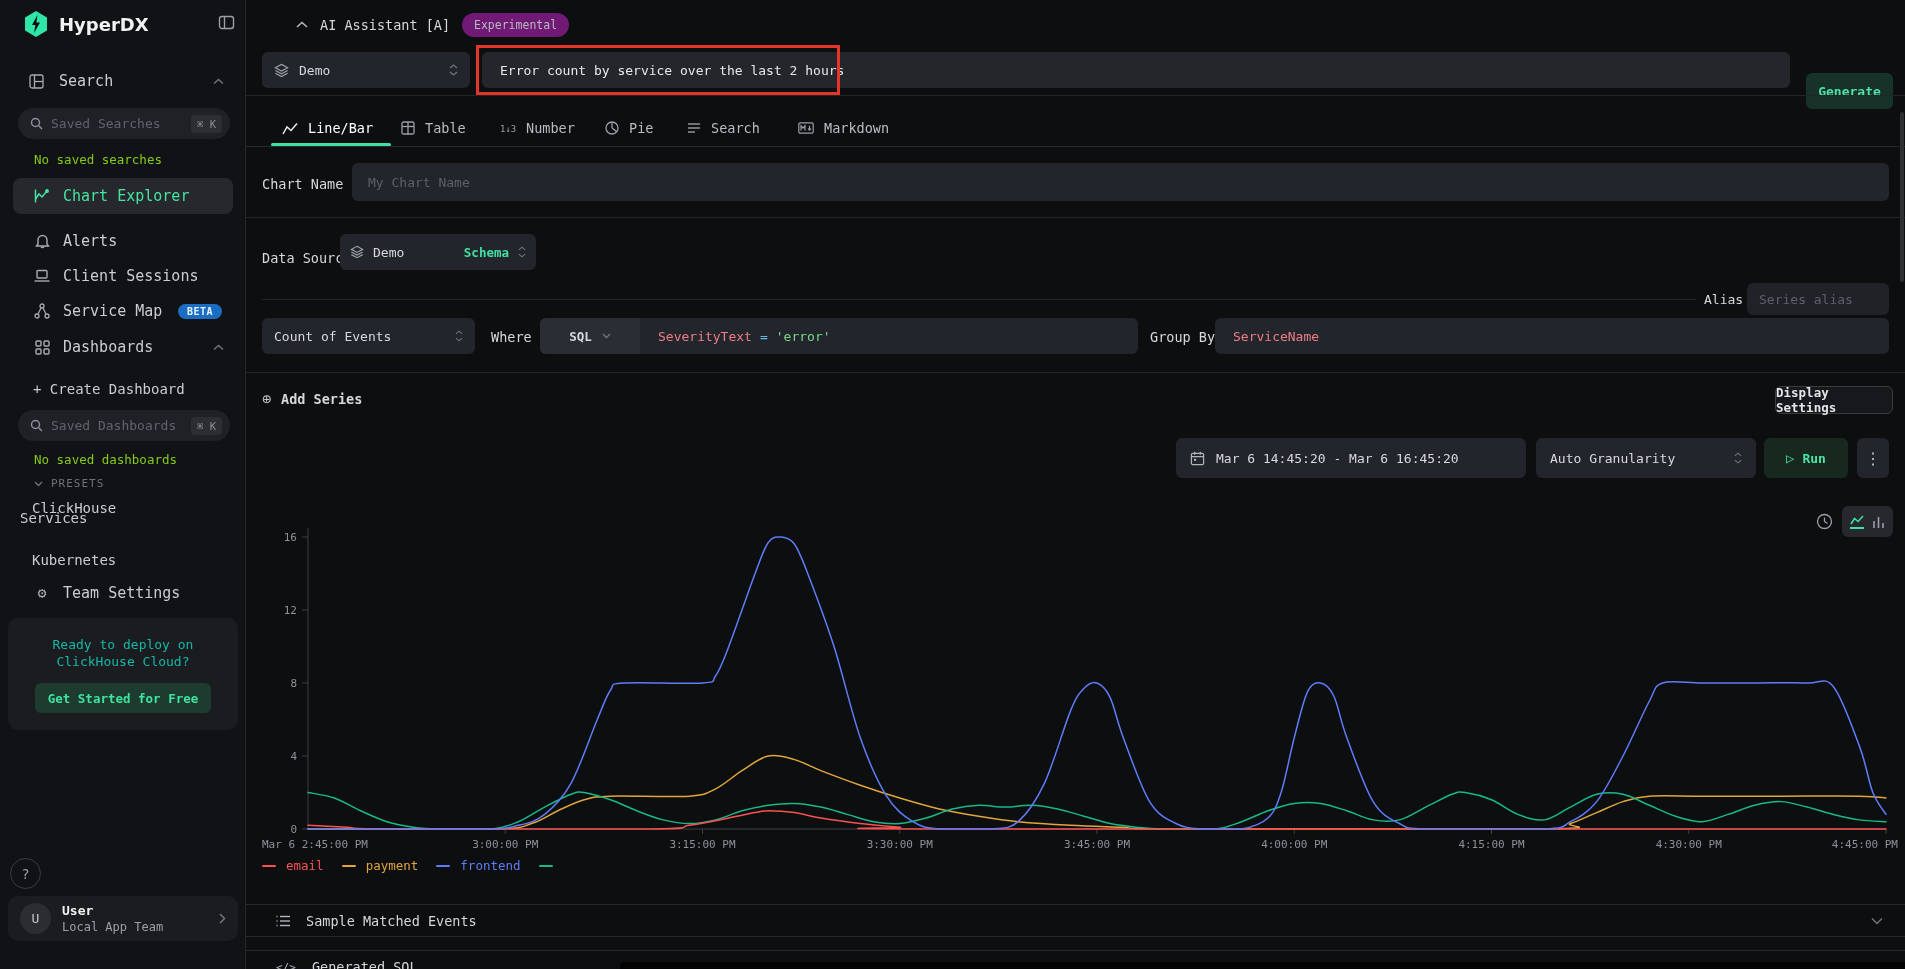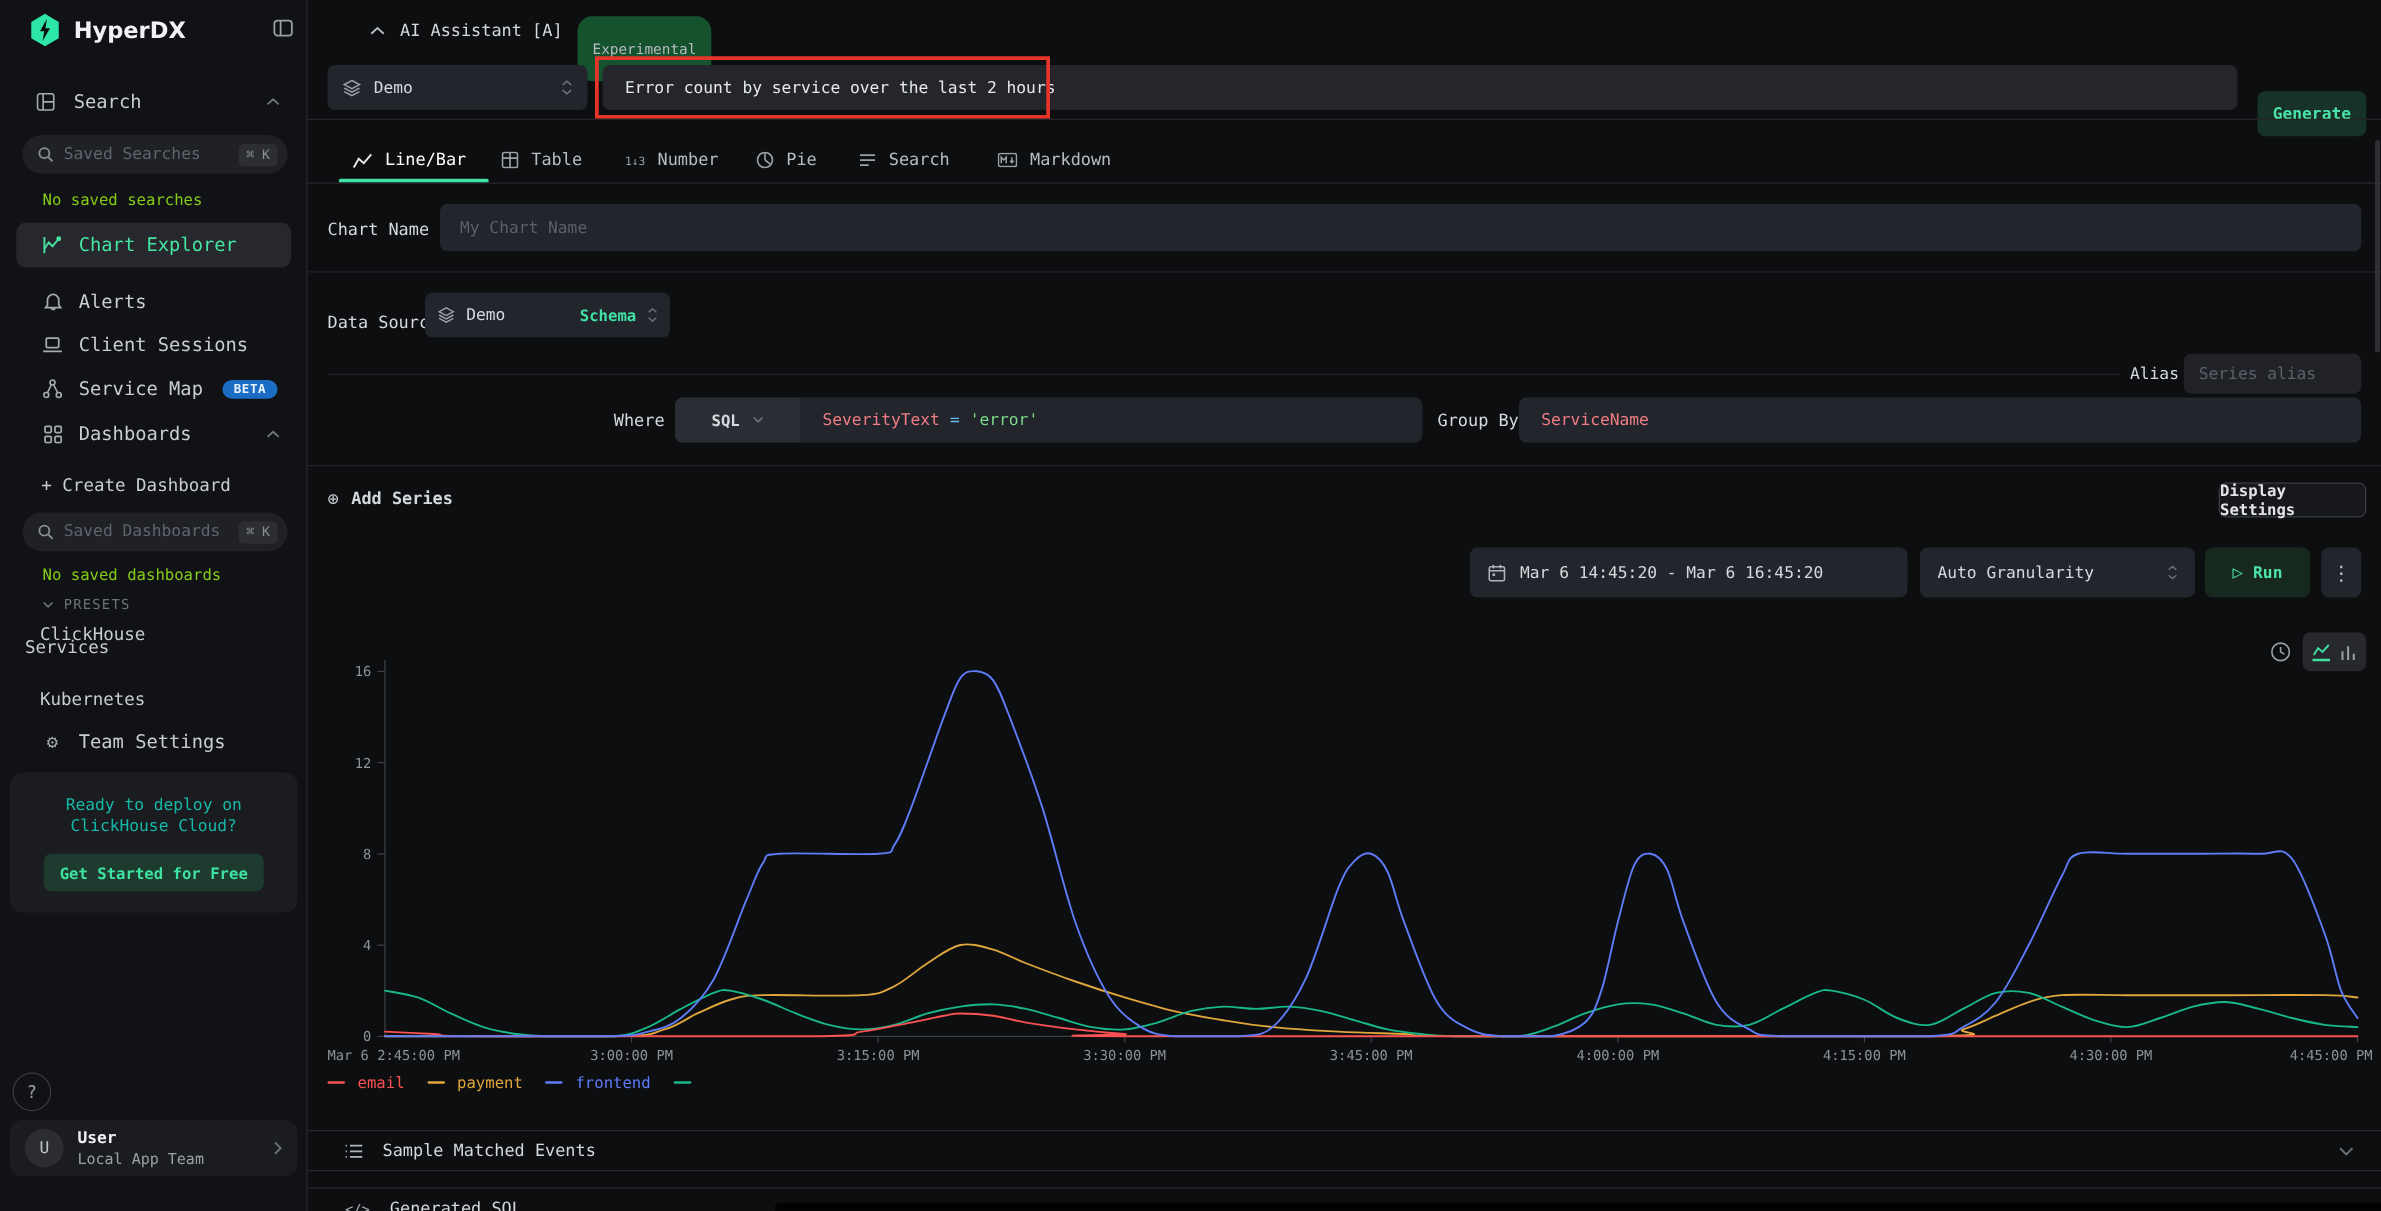--- a/index.html
+++ b/index.html
@@ -238,21 +238,21 @@
   </aside>
 
   <main id="main">
 
     <span class="abs chev" style="left:50px;top:21px;">
       <svg class="ic" width="12" height="8" viewBox="0 0 12 8" fill="none" stroke="#b6bac0" stroke-width="1.5">
           <polyline points="1,6 6,1.5 11,6"></polyline>
         </svg>
     </span>
     <span class="abs" style="left:74px;top:17px;color:#d4d7dc;font-size:13.5px;">AI Assistant [A]</span>
-    <span class="abs" style="left:216px;top:13px;background:#14532d;color:#b6bac0;font-size:11.5px;padding:19px 12px;border-radius:12px;">Experimental</span>
+    <span class="abs" style="left:216px;top:13px;background:#701a75;color:#b6bac0;font-size:11.5px;padding:5px 12px;border-radius:12px;">Experimental</span>
 
     <div class="abs inp" style="left:16px;top:52px;width:208px;height:36px;padding:0 12px;gap:10px;">
       <span style="display:flex;color:#9aa0a6;">
         <svg class="ic" width="15" height="15" viewBox="0 0 16 16" fill="none" stroke="currentColor" stroke-width="1.3">
           <path d="M8 1.5 L14.5 5 L8 8.5 L1.5 5 Z"></path>
             <path d="M1.5 8 L8 11.5 L14.5 8"></path>
             <path d="M1.5 11 L8 14.5 L14.5 11"></path>
         </svg>
       </span>
       <span style="flex:1;">Demo</span>
@@ -364,20 +364,31 @@
           </svg>
       </span>
     </div>
 
     <div class="abs" style="left:16px;top:299px;width:1434px;height:1px;background:#232529;"></div>
     <span class="abs lbl" style="left:1458px;top:292px;font-size:13px;">Alias</span>
     <div class="abs inp" style="left:1501px;top:283px;width:142px;height:32px;padding:0 12px;background:#202227;">
       <span class="ph2">Series alias</span>
     </div>
 
+    <div class="abs inp" style="left:16px;top:318px;width:213px;height:36px;padding:0 12px;">
+      <span style="flex:1;">Count of Events</span>
+      <span class="caret-ud chev">
+        <svg class="ic" width="8" height="5" viewBox="0 0 9 5" fill="none" stroke="currentColor" stroke-width="1.3">
+            <polyline points="1,4 4.5,1 8,4"></polyline>
+          </svg>
+        <svg class="ic" width="8" height="5" viewBox="0 0 9 5" fill="none" stroke="currentColor" stroke-width="1.3">
+            <polyline points="1,1 4.5,4 8,1"></polyline>
+          </svg>
+      </span>
+    </div>
     <span class="abs lbl" style="left:245px;top:329px;">Where</span>
     <div class="abs inp" style="left:294px;top:318px;width:598px;height:36px;padding:0;">
       <div style="height:36px;width:100px;background:#2a2d33;border-radius:6px 0 0 6px;display:flex;align-items:center;justify-content:center;gap:10px;cursor:pointer;">
         <span style="font-weight:bold;font-size:12.5px;">SQL</span>
         <span class="chev">
           <svg class="ic" width="9" height="6" viewBox="0 0 9 6" fill="none" stroke="currentColor" stroke-width="1.4">
               <polyline points="1,1 4.5,4.5 8,1"></polyline>
             </svg>
         </span>
       </div>

